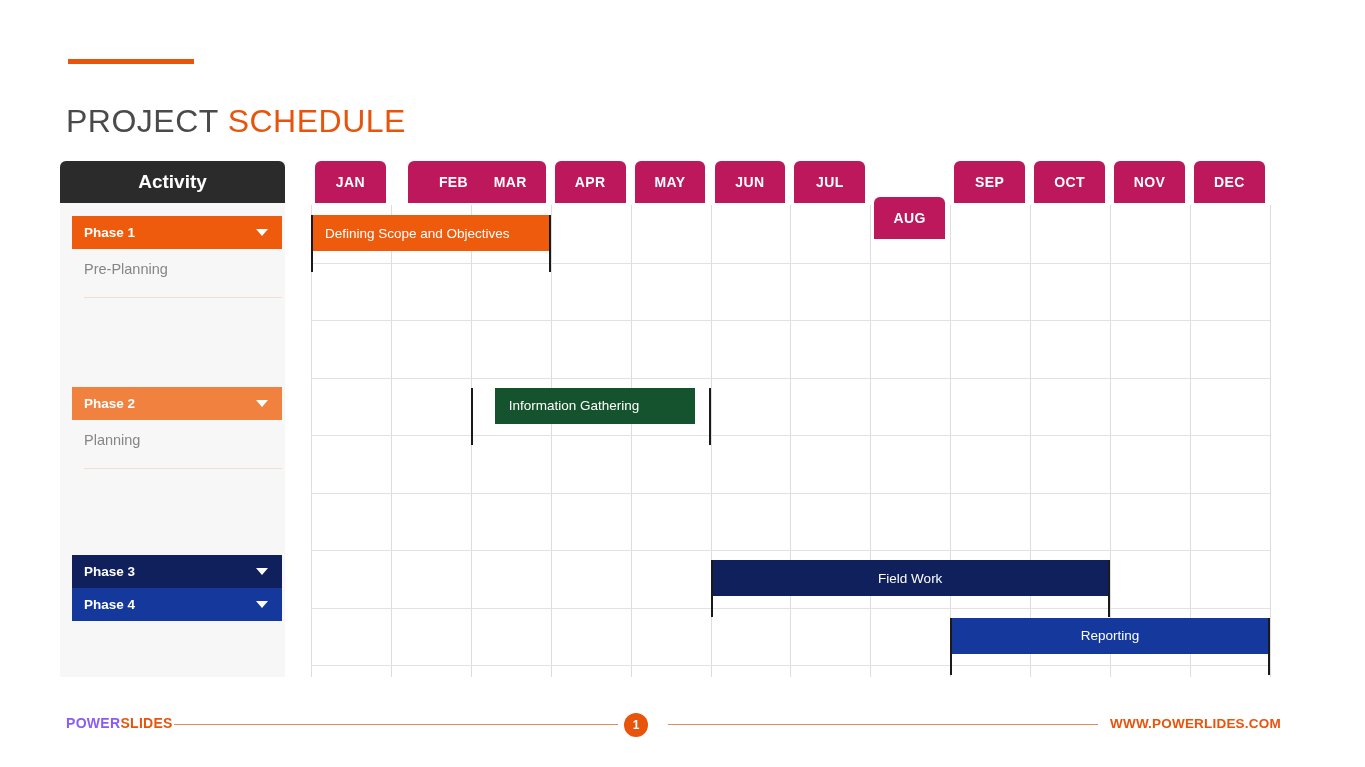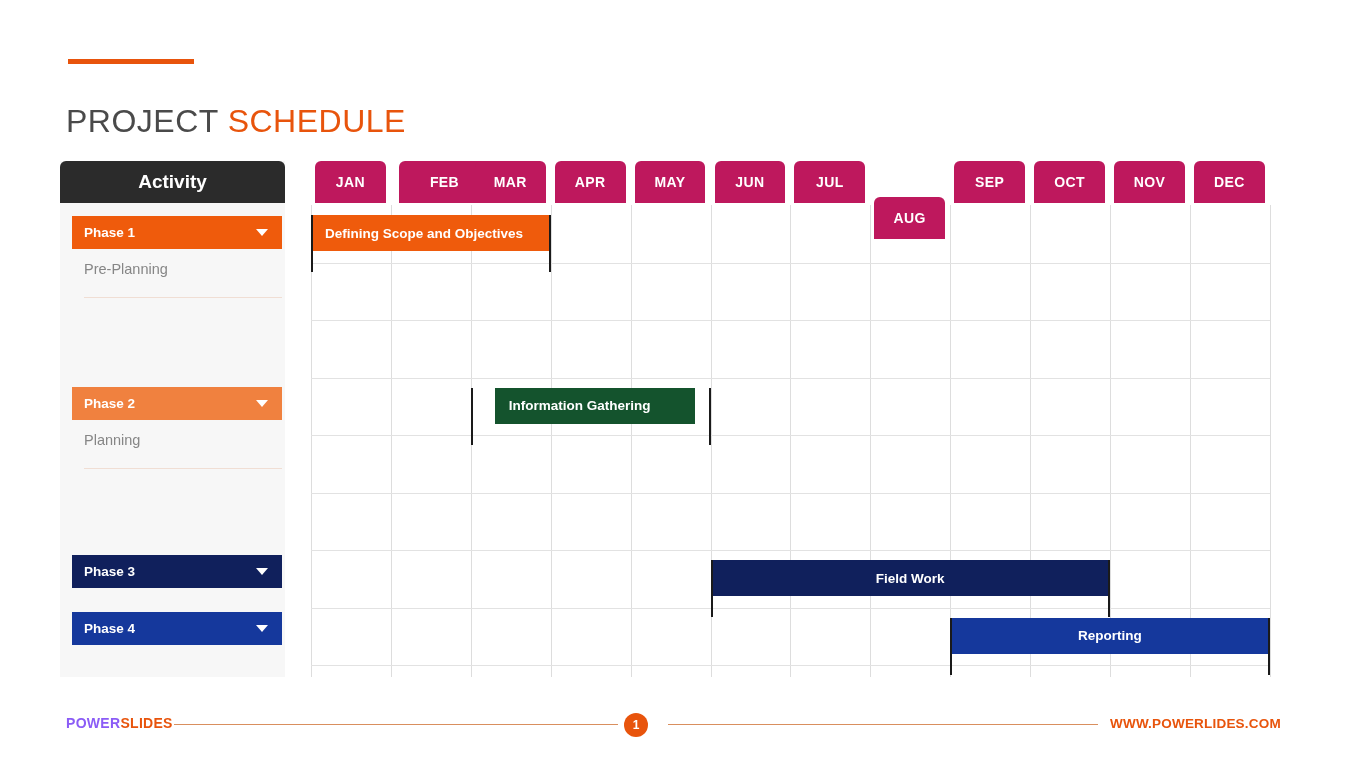--- a/index.html
+++ b/index.html
@@ -133,21 +133,21 @@
     height: 1px;
     background: #e2e2e2;
   }
   .bar {
     position: absolute;
     height: 36px;
     display: flex;
     align-items: center;
     color: #ffffff;
     font-size: 13.5px;
-    font-weight: bold;
+    font-weight: normal;
     box-sizing: border-box;
   }
   .bar.left  { justify-content: flex-start; padding-left: 14px; }
   .bar.center{ justify-content: center; }
   .tick {
     position: absolute;
     width: 2px;
     background: #1a1a1a;
   }
 
@@ -223,30 +223,30 @@
     <div class="phase-chip" style="top: 387px; background: rgb(240, 129, 63);">
       <span class="chip-label">Phase 2</span>
       <span class="chev"></span>
     </div>
     <div class="phase-sub" style="top: 432px;">Planning</div>
     <div class="phase-div" style="top: 468px;"></div>
     <div class="phase-chip" style="top: 555px; background: rgb(16, 32, 92);">
       <span class="chip-label">Phase 3</span>
       <span class="chev"></span>
     </div>
-    <div class="phase-chip" style="top: 612px; background: rgb(21, 56, 156);">
+    <div class="phase-chip" style="top: 588px; background: rgb(21, 56, 156);">
       <span class="chip-label">Phase 4</span>
       <span class="chev"></span>
     </div>
   </div>
 
 <div id="gantt">
   <div id="month-heads">
       <div class="month-head" style="left: 4px; width: 70.9px;">JAN</div>
-      <div class="month-head" style="left: 88px; width: 91px;">FEB</div>
+      <div class="month-head" style="left: 97px; width: 91px;">FEB</div>
       <div class="month-head" style="left: 163.8px; width: 70.9px;">MAR</div>
       <div class="month-head" style="left: 243.7px; width: 70.9px;">APR</div>
       <div class="month-head" style="left: 323.6px; width: 70.9px;">MAY</div>
       <div class="month-head" style="left: 403.5px; width: 70.9px;">JUN</div>
       <div class="month-head" style="left: 483.4px; width: 70.9px;">JUL</div>
       <div class="month-head" style="left: 563.3px; width: 70.9px; margin-top: 36px;">AUG</div>
       <div class="month-head" style="left: 643.2px; width: 70.9px;">SEP</div>
       <div class="month-head" style="left: 723.1px; width: 70.9px;">OCT</div>
       <div class="month-head" style="left: 803px; width: 70.9px;">NOV</div>
       <div class="month-head" style="left: 882.9px; width: 70.9px;">DEC</div>

